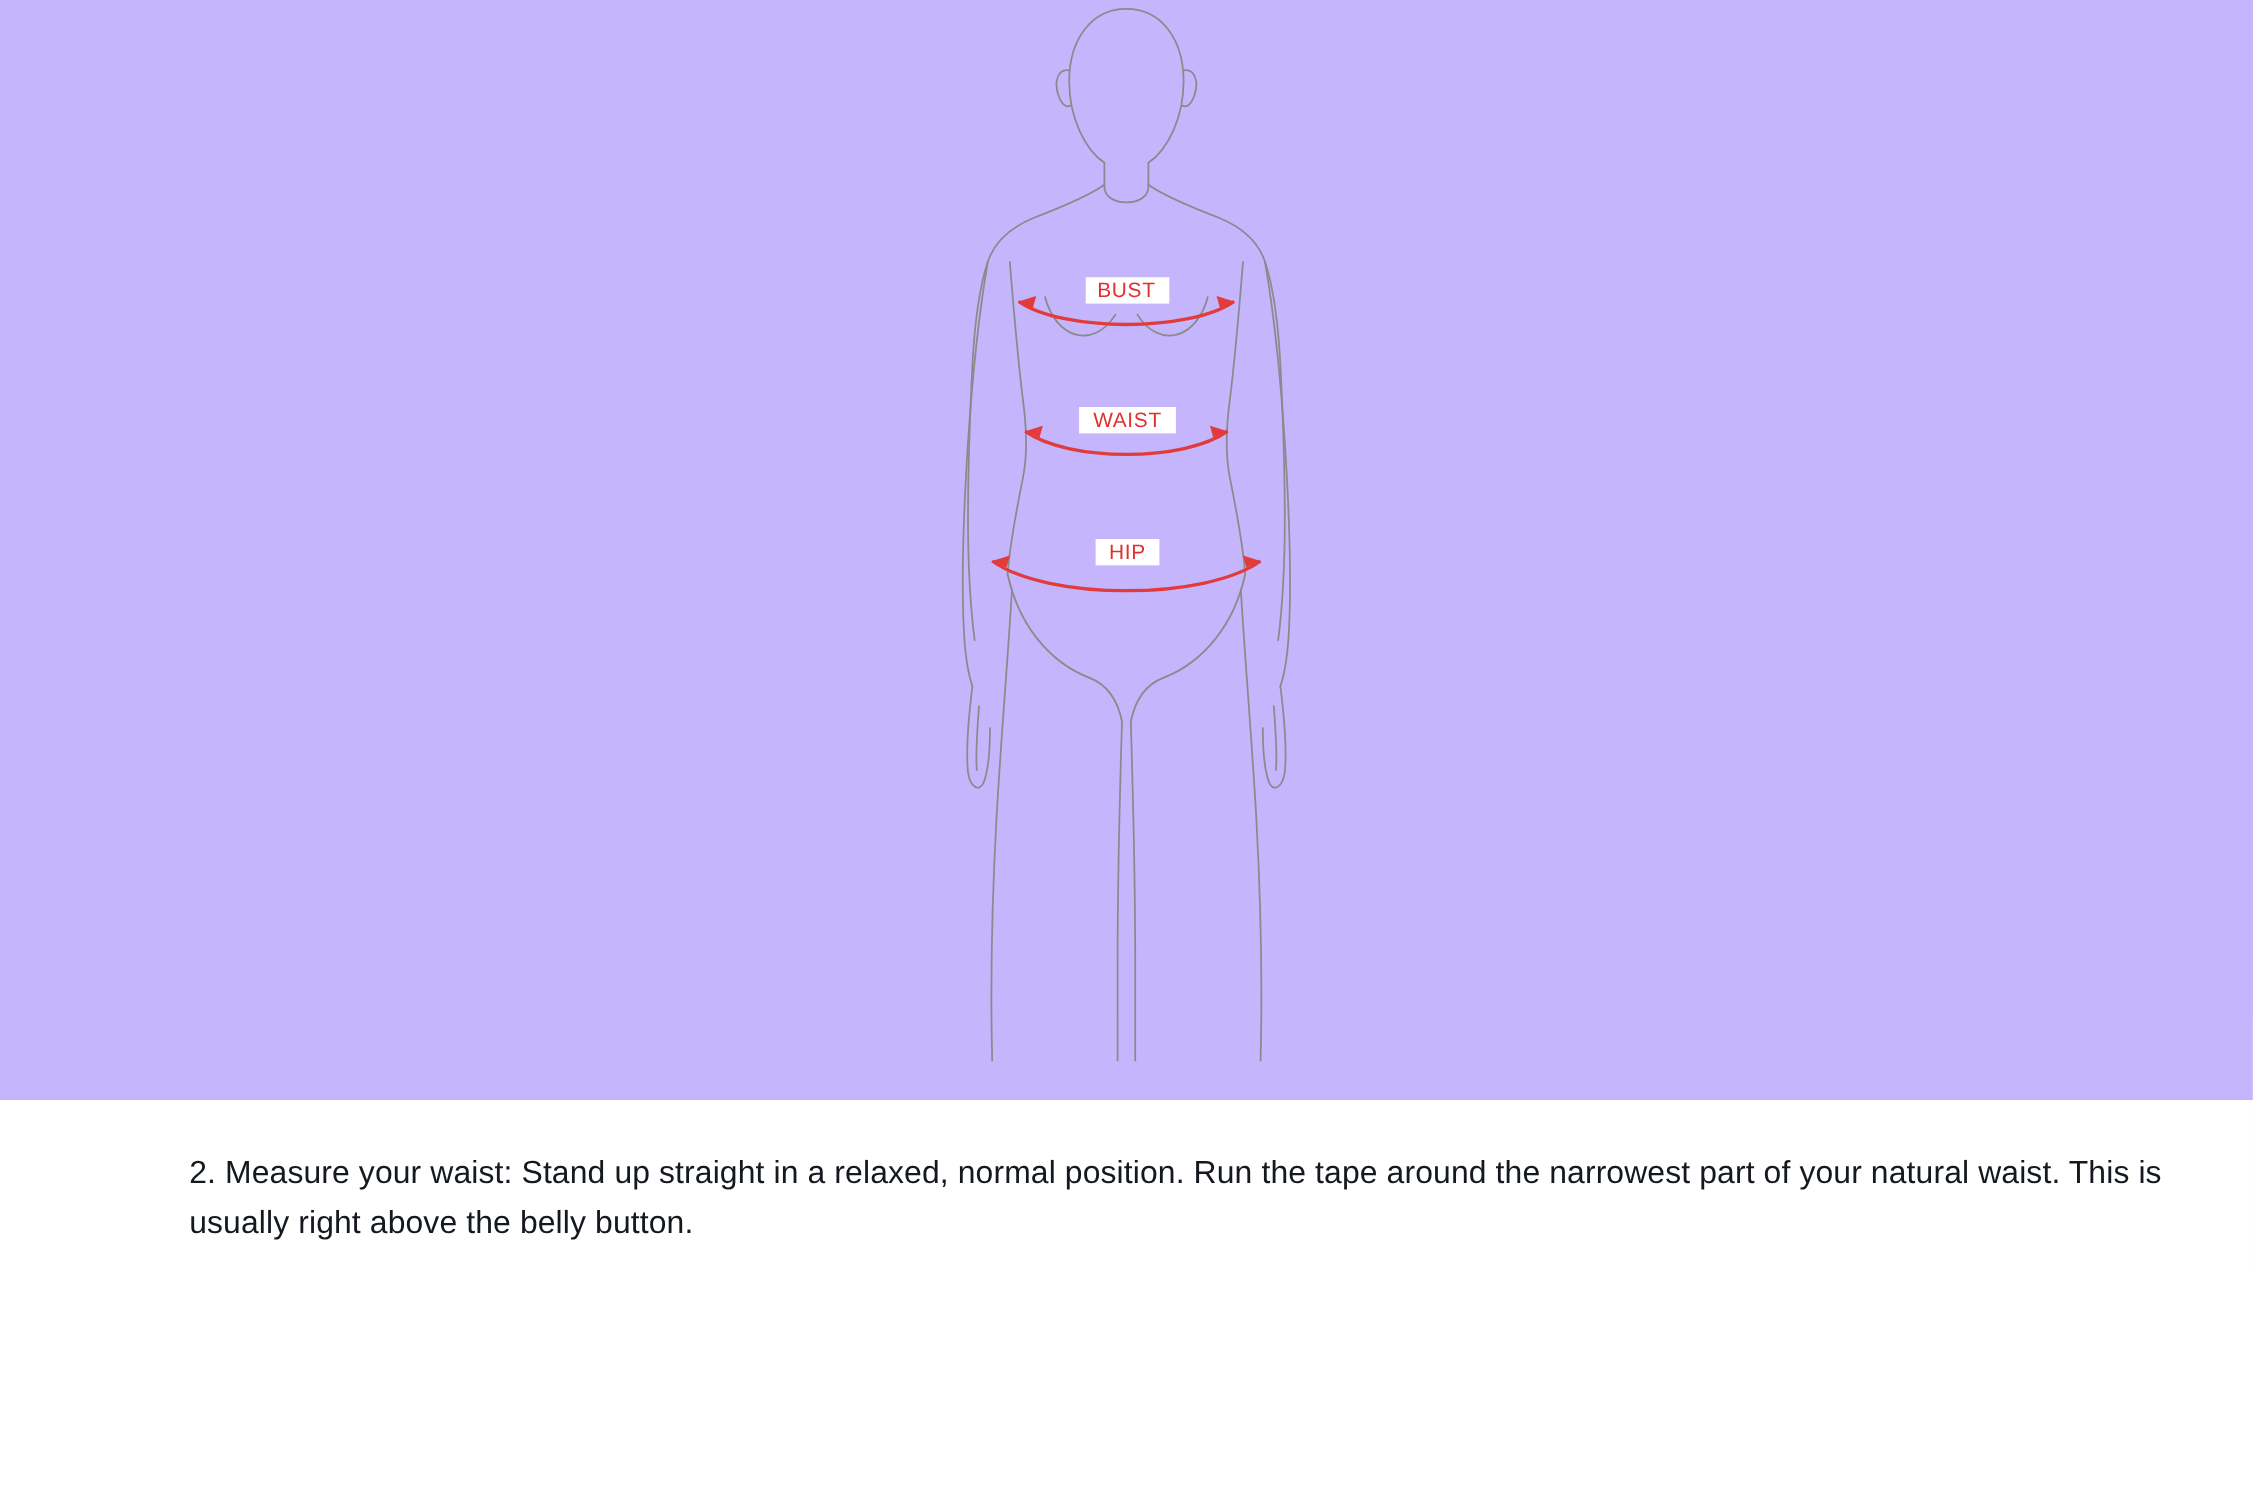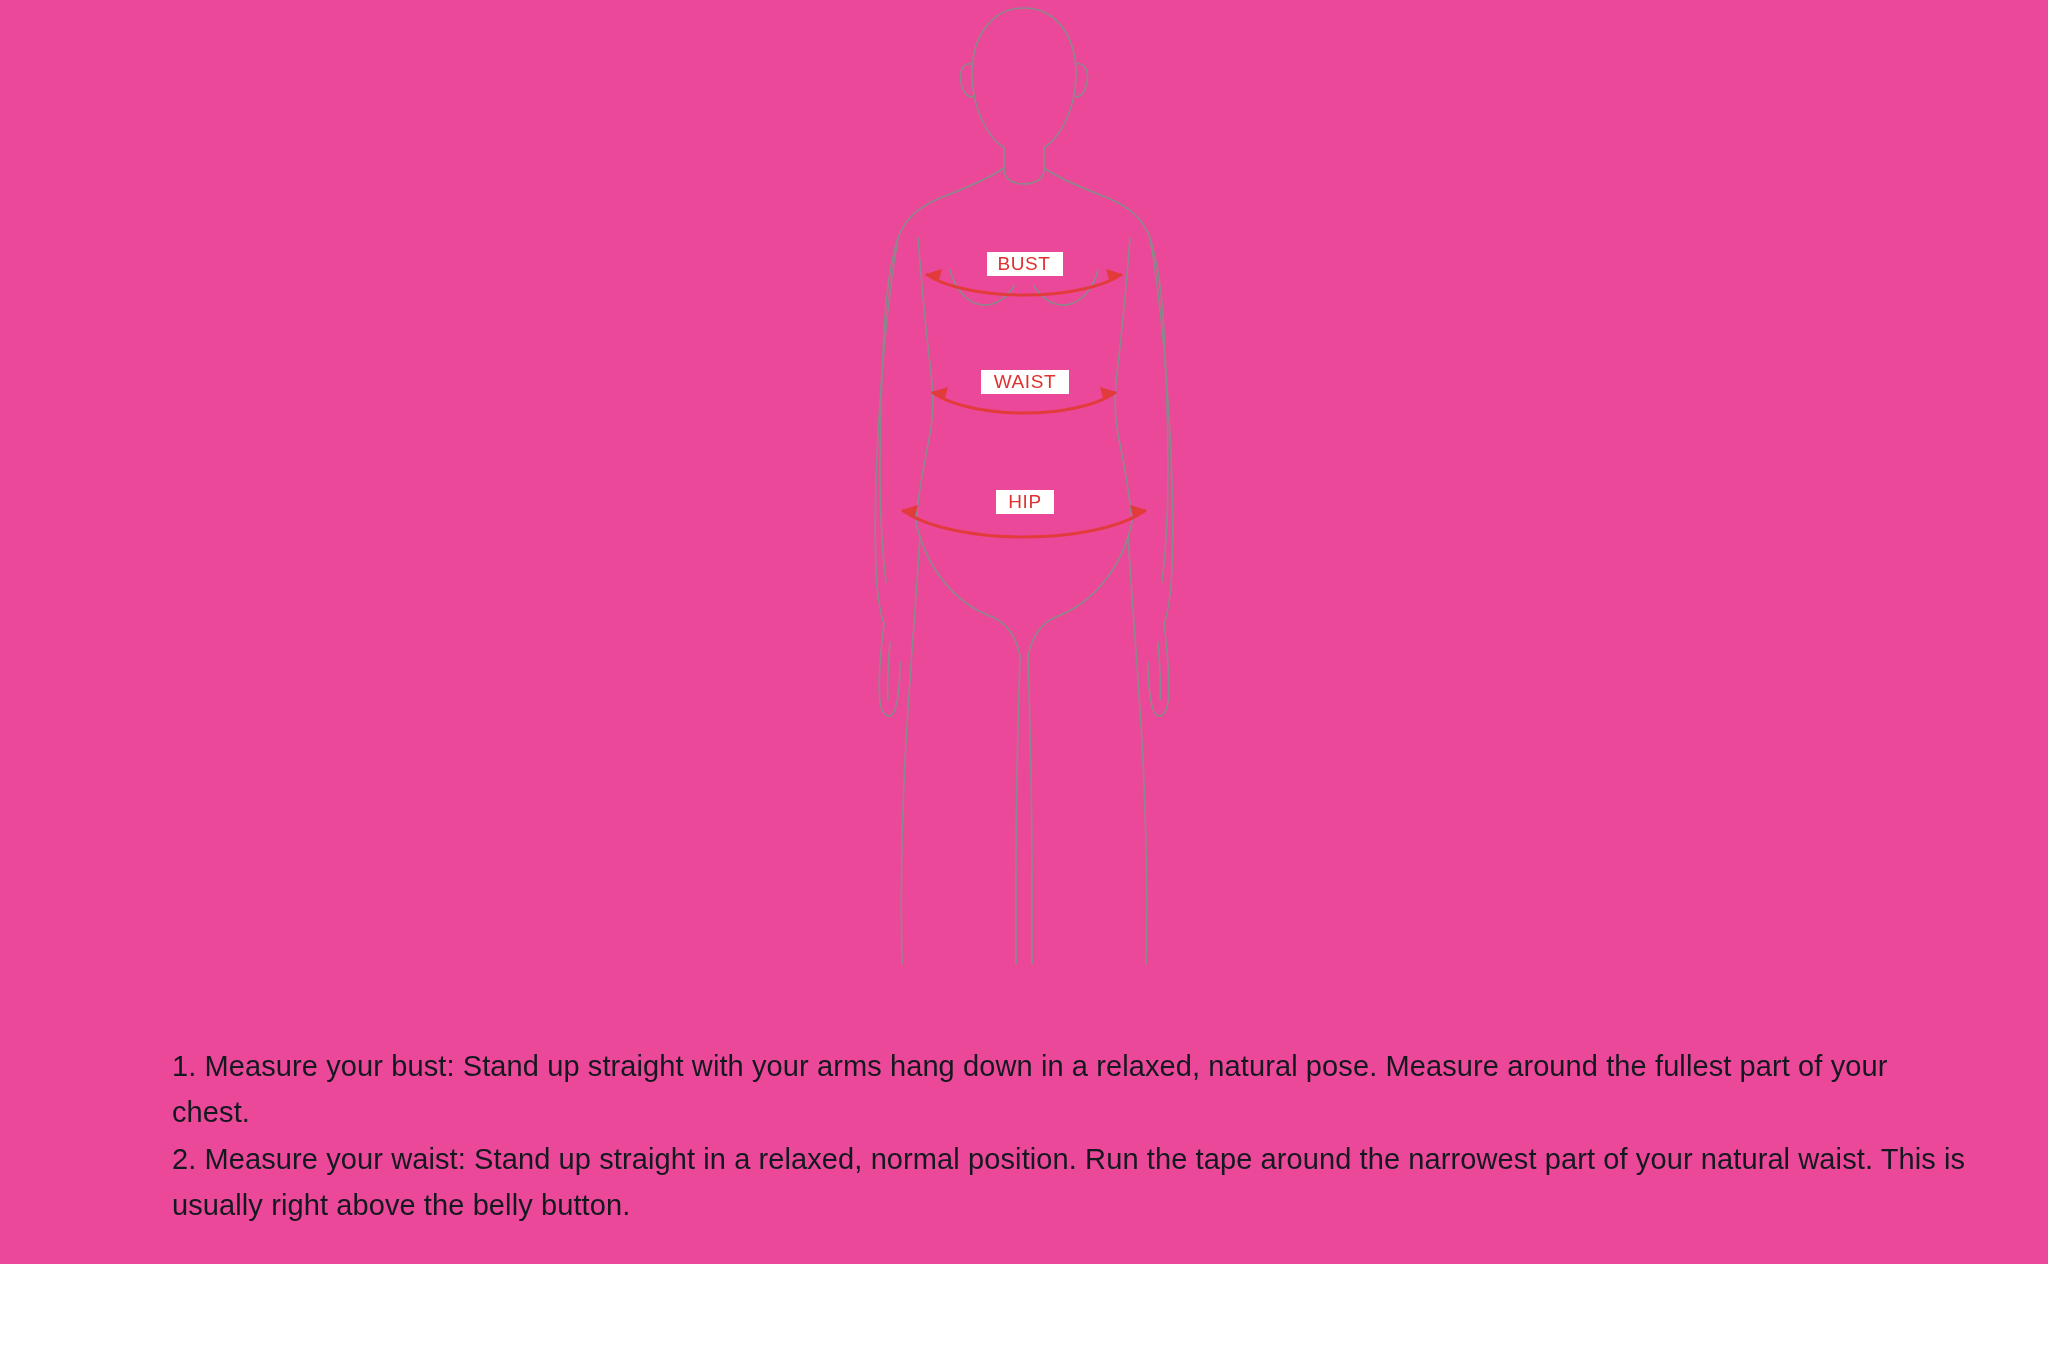--- a/index.html
+++ b/index.html
@@ -10,22 +10,22 @@
   body {
     width: 2048px;
     height: 1372px;
     font-family: "Liberation Sans", sans-serif;
     color: #1a1a1a;
     overflow: hidden;
   }
   .page {
     position: relative;
     width: 2048px;
-    height: 1264px;
-    background: #ec4899;
+    height: 1000px;
+    background: #c4b5fd;
   }
   .figure-wrap {
     position: absolute;
     top: 0;
     left: 0;
     width: 2048px;
     height: 985px;
     display: flex;
     align-items: flex-start;
     justify-content: center;
@@ -115,17 +115,16 @@
         <path d="M198 508 C 248 544 392 544 442 508" fill="none" stroke="#e23b3b" stroke-width="3"></path>
         <path d="M198 508 l 16 -5 l -3 11 z" fill="#e23b3b"></path>
         <path d="M442 508 l -16 -5 l 3 11 z" fill="#e23b3b"></path>
         <rect x="292" y="488" width="58" height="24" fill="#ffffff"></rect>
         <text class="measure-label" x="321" y="506" text-anchor="middle">HIP</text>
       </g>
     </svg>
   </div>
 
   <div class="instructions">
-    <p>1. Measure your bust: Stand up straight with your arms hang down in a relaxed, natural pose. Measure around the fullest part of your chest.</p>
     <p>2. Measure your waist: Stand up straight in a relaxed, normal position. Run the tape around the narrowest part of your natural waist. This is usually right above the belly button.</p>
   </div>
 
 </div>
 
 </body></html>

